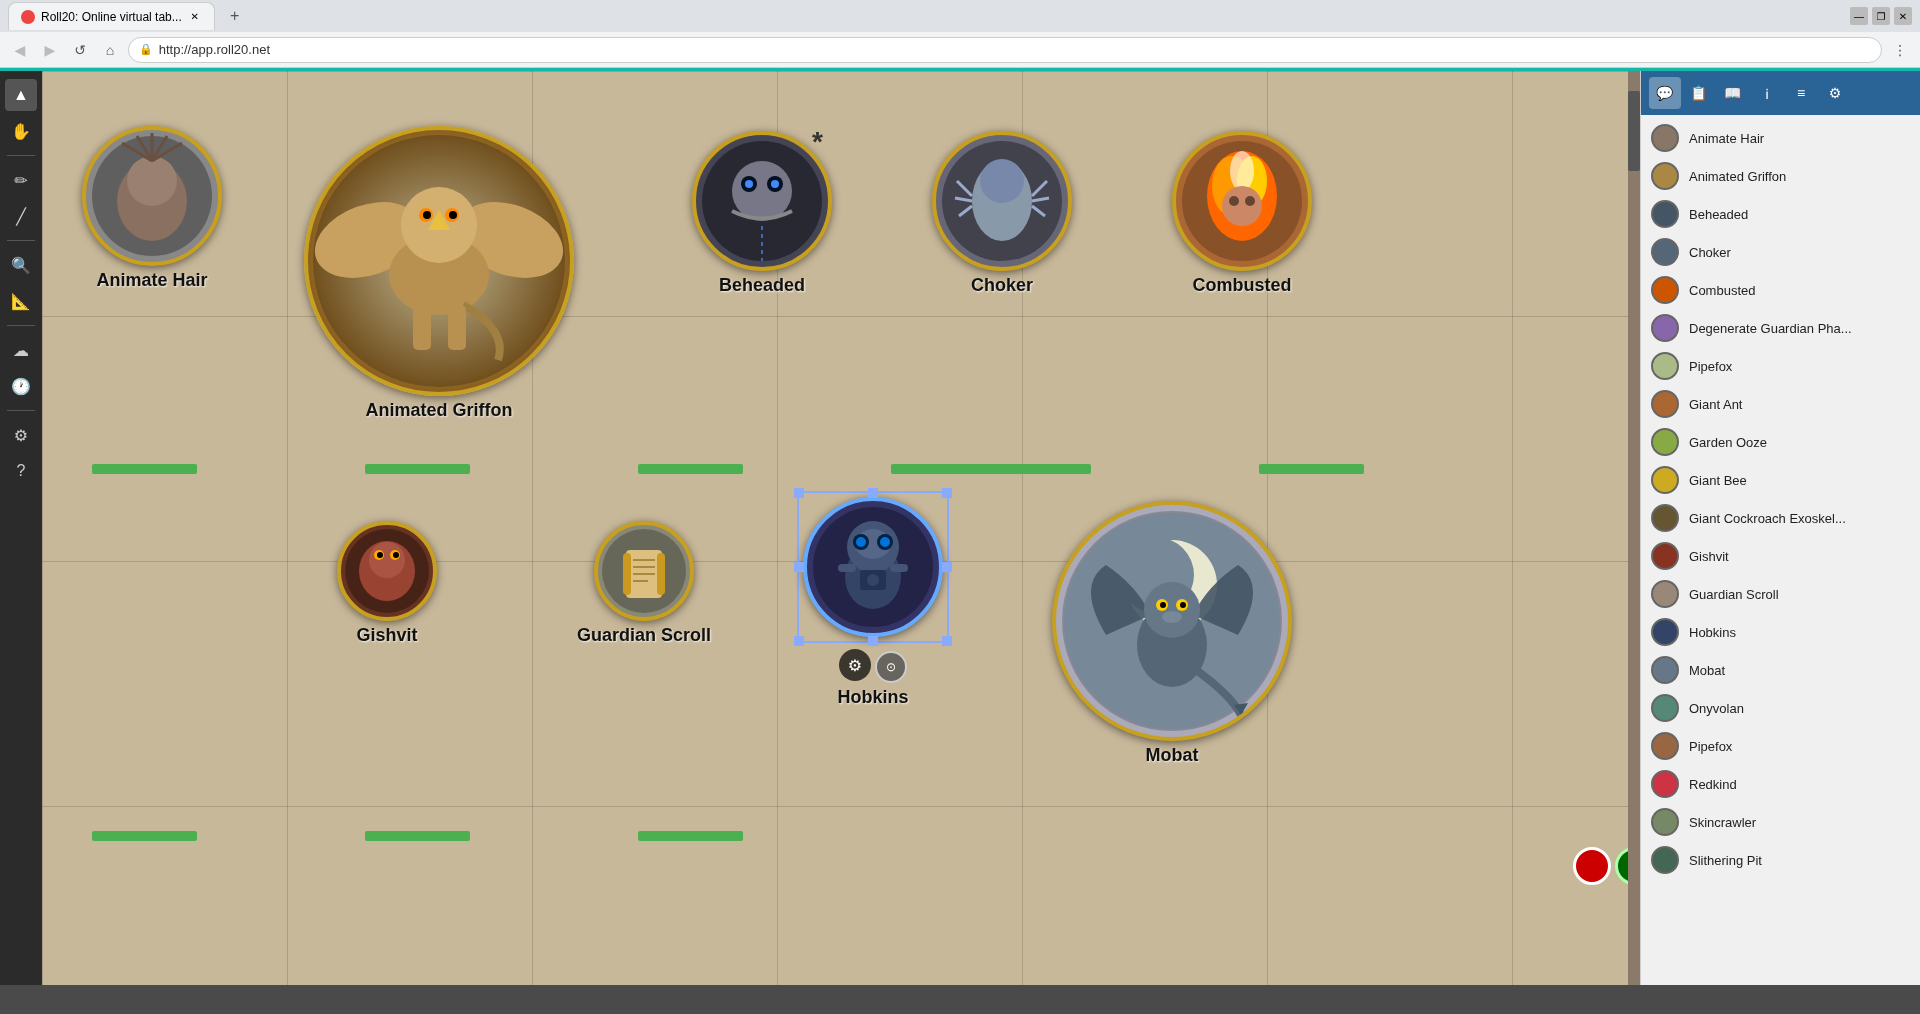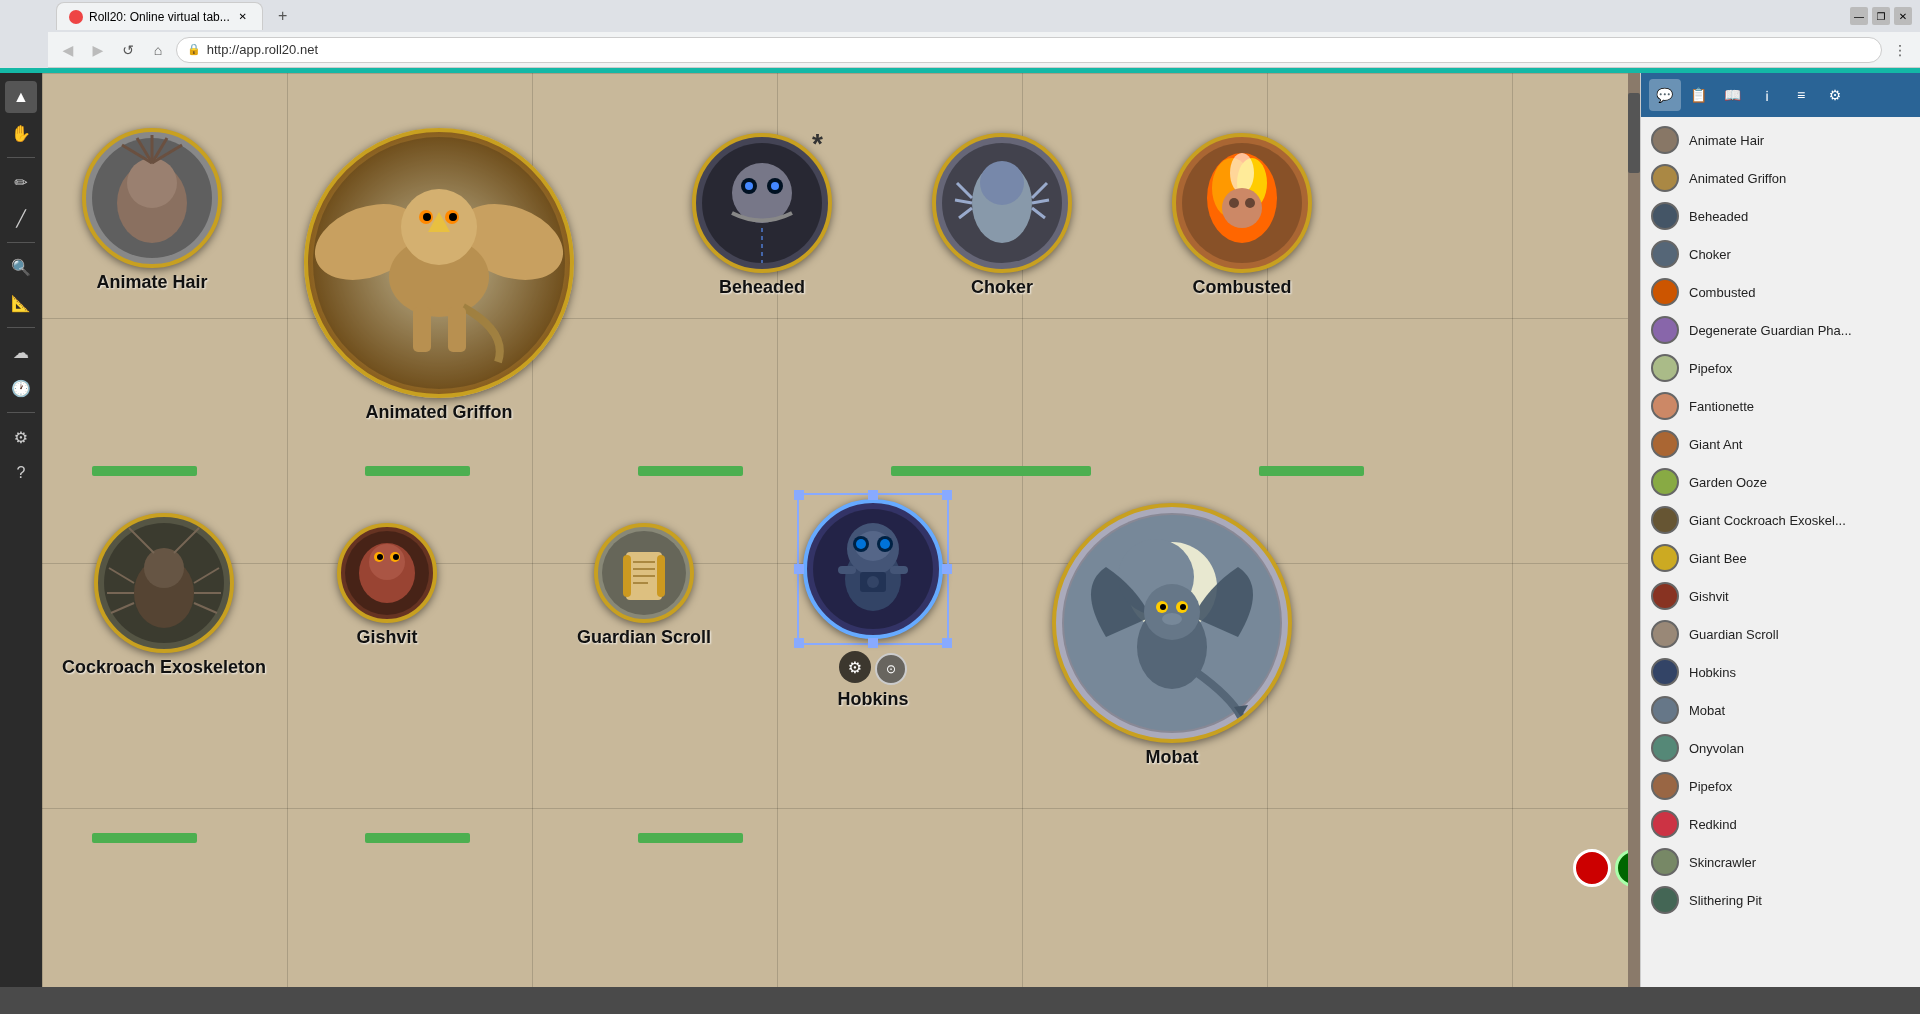--- a/index.html
+++ b/index.html
@@ -2,22 +2,21 @@
 <html><head>
   <meta charset="utf-8">
   <style>
     * { margin: 0; padding: 0; box-sizing: border-box; }
     body { width: 1920px; height: 1014px; overflow: hidden; font-family: Arial, sans-serif; background: #4a4a4a; }
 
     
     .browser-chrome {
       width: 1920px;
       background: #dee1e6;
-      border-bottom: 5px solid #14b8a6;
-      padding-left: 48px;
+      border-bottom: 3px solid #14b8a6;
     }
     .title-bar {
       height: 32px;
       background: #dee1e6;
       display: flex;
       align-items: center;
       padding: 0 8px;
       gap: 4px;
     }
     .window-controls {
@@ -525,40 +524,20 @@
           <ellipse cx="65" cy="35" rx="12" ry="20" fill="#ffffff" opacity="0.6"></ellipse>
 
           <circle cx="65" cy="70" r="20" fill="#cc8866"></circle>
           <circle cx="57" cy="65" r="5" fill="#000" opacity="0.5"></circle>
           <circle cx="73" cy="65" r="5" fill="#000" opacity="0.5"></circle>
         </svg>
       </div>
       <div class="token-label">Combusted</div>
     </div>
 
-    <div class="token token-cockroach">
-      <div class="token-circle tc-cockroach">
-        <svg width="130" height="130" viewBox="0 0 130 130">
-          <circle cx="65" cy="65" r="60" fill="rgba(0,0,0,0.3)"></circle>
-          <ellipse cx="65" cy="75" rx="30" ry="35" fill="#554433"></ellipse>
-          <ellipse cx="65" cy="50" rx="20" ry="20" fill="#665544"></ellipse>
-
-          <line x1="55" y1="35" x2="30" y2="10" stroke="#776655" stroke-width="2"></line>
-          <line x1="75" y1="35" x2="100" y2="10" stroke="#776655" stroke-width="2"></line>
-
-          <line x1="35" y1="65" x2="10" y2="50" stroke="#776655" stroke-width="2"></line>
-          <line x1="35" y1="75" x2="8" y2="75" stroke="#776655" stroke-width="2"></line>
-          <line x1="35" y1="85" x2="12" y2="95" stroke="#776655" stroke-width="2"></line>
-          <line x1="95" y1="65" x2="120" y2="50" stroke="#776655" stroke-width="2"></line>
-          <line x1="95" y1="75" x2="122" y2="75" stroke="#776655" stroke-width="2"></line>
-          <line x1="95" y1="85" x2="118" y2="95" stroke="#776655" stroke-width="2"></line>
-        </svg>
-      </div>
-      <div class="token-label">Cockroach Exoskeleton</div>
-    </div>
 
     <div class="token token-gishvit">
       <div class="token-circle tc-gishvit">
         <svg width="92" height="92" viewBox="0 0 92 92">
           <circle cx="46" cy="46" r="42" fill="rgba(0,0,0,0.3)"></circle>
           <ellipse cx="46" cy="46" rx="28" ry="30" fill="#994433"></ellipse>
           <circle cx="46" cy="35" r="18" fill="#aa5544"></circle>
           <circle cx="38" cy="30" r="5" fill="#ffaa00"></circle>
           <circle cx="54" cy="30" r="5" fill="#ffaa00"></circle>
           <circle cx="39" cy="30" r="3" fill="#000"></circle>
@@ -713,46 +692,42 @@
       <div class="rp-list-item">
         <div class="rp-avatar" style="background:#8866aa;"></div>
         <span>Degenerate Guardian Pha...</span>
       </div>
 
       <div class="rp-list-item">
         <div class="rp-avatar" style="background:#aabb88;"></div>
         <span>Pipefox</span>
       </div>
 
-      <div class="rp-list-item">
-        <div class="rp-avatar" style="background:#cc8866;"></div>
-        <span>Fantionette</span>
-      </div>
 
       <div class="rp-list-item">
         <div class="rp-avatar" style="background:#aa6633;"></div>
         <span>Giant Ant</span>
       </div>
 
       <div class="rp-list-item">
         <div class="rp-avatar" style="background:#88aa44;"></div>
         <span>Garden Ooze</span>
       </div>
 
       <div class="rp-list-item">
+        <div class="rp-avatar" style="background:#ccaa22;"></div>
+        <span>Giant Bee</span>
+      </div>
+
+      <div class="rp-list-item">
         <div class="rp-avatar" style="background:#665533;"></div>
         <span>Giant Cockroach Exoskel...</span>
       </div>
 
       <div class="rp-list-item">
-        <div class="rp-avatar" style="background:#ccaa22;"></div>
-        <span>Giant Bee</span>
-      </div>
-
-      <div class="rp-list-item">
         <div class="rp-avatar" style="background:#883322;"></div>
         <span>Gishvit</span>
       </div>
 
       <div class="rp-list-item">
         <div class="rp-avatar" style="background:#998877;"></div>
         <span>Guardian Scroll</span>
       </div>
 
       <div class="rp-list-item">

